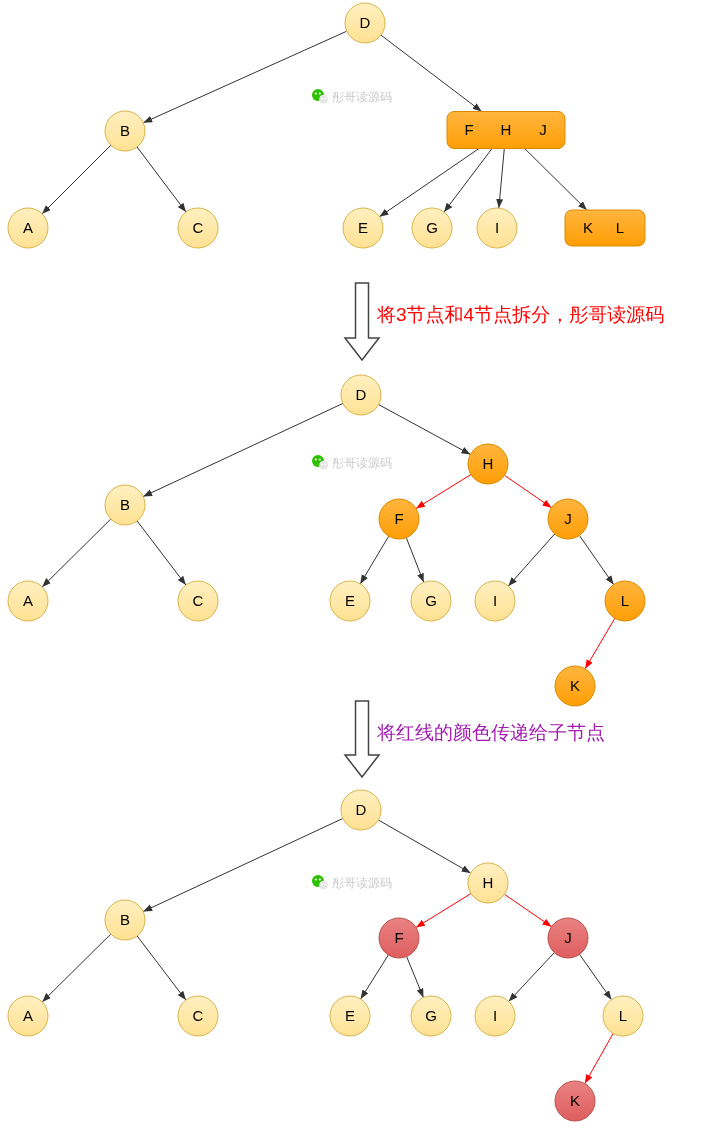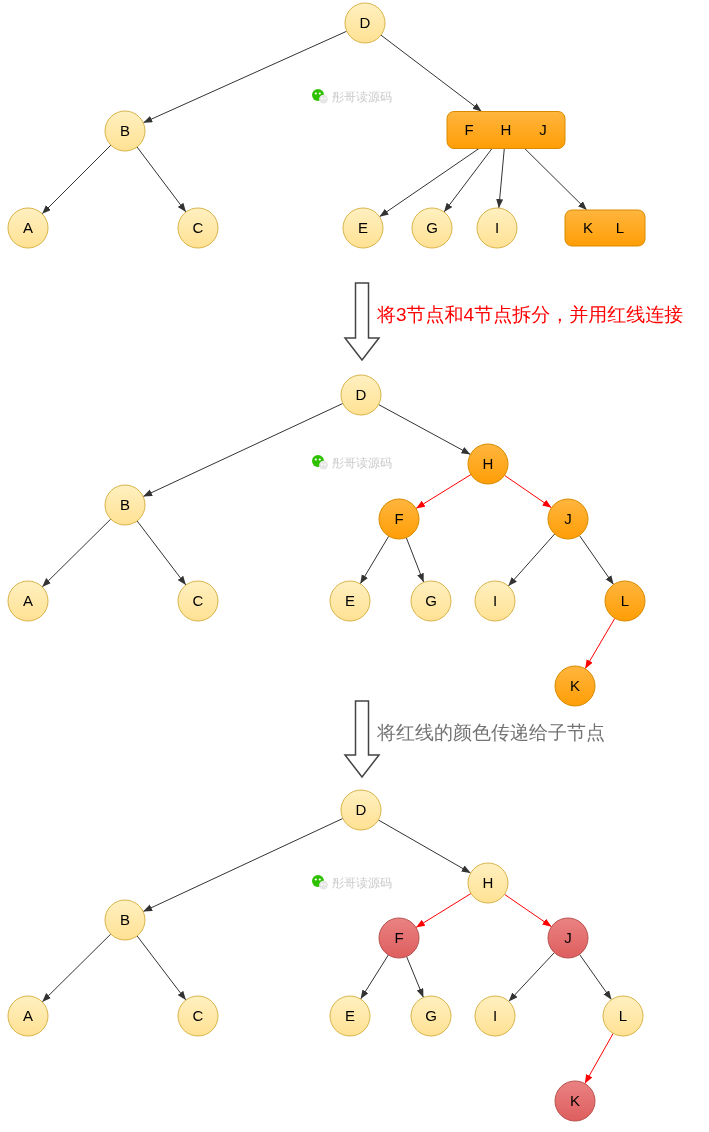--- a/index.html
+++ b/index.html
@@ -241,15 +241,15 @@
       <g>
         <circle cx="318" cy="881" r="6" fill="#2DC100"></circle>
         <circle cx="315.8" cy="879.5" r="1.1" fill="#ffffff"></circle>
         <circle cx="319.8" cy="879.5" r="1.1" fill="#ffffff"></circle>
         <circle cx="323.5" cy="885.2" r="4.4" fill="#E6E6E6"></circle>
         <circle cx="322" cy="884.4" r="0.9" fill="#ffffff"></circle>
         <circle cx="325" cy="884.4" r="0.9" fill="#ffffff"></circle>
         <text x="332" y="883" dy="0.35em" font-size="12" fill="#C9C9C9">彤哥读源码</text>
       </g>
     </svg>
-  <div class="annotation" style="left: 377px; top: 305px; color: rgb(255, 0, 0);">将3节点和4节点拆分，并用红线连接</div>
-  <div class="annotation" style="left: 377px; top: 723px; color: #737373;">将红线的颜色传递给子节点</div>
+  <div class="annotation" style="left: 377px; top: 305px; color: rgb(255, 0, 0);">将3节点和4节点拆分，彤哥读源码</div>
+  <div class="annotation" style="left: 377px; top: 723px; color: #a21caf;">将红线的颜色传递给子节点</div>
 </div>
 
 </body></html>

